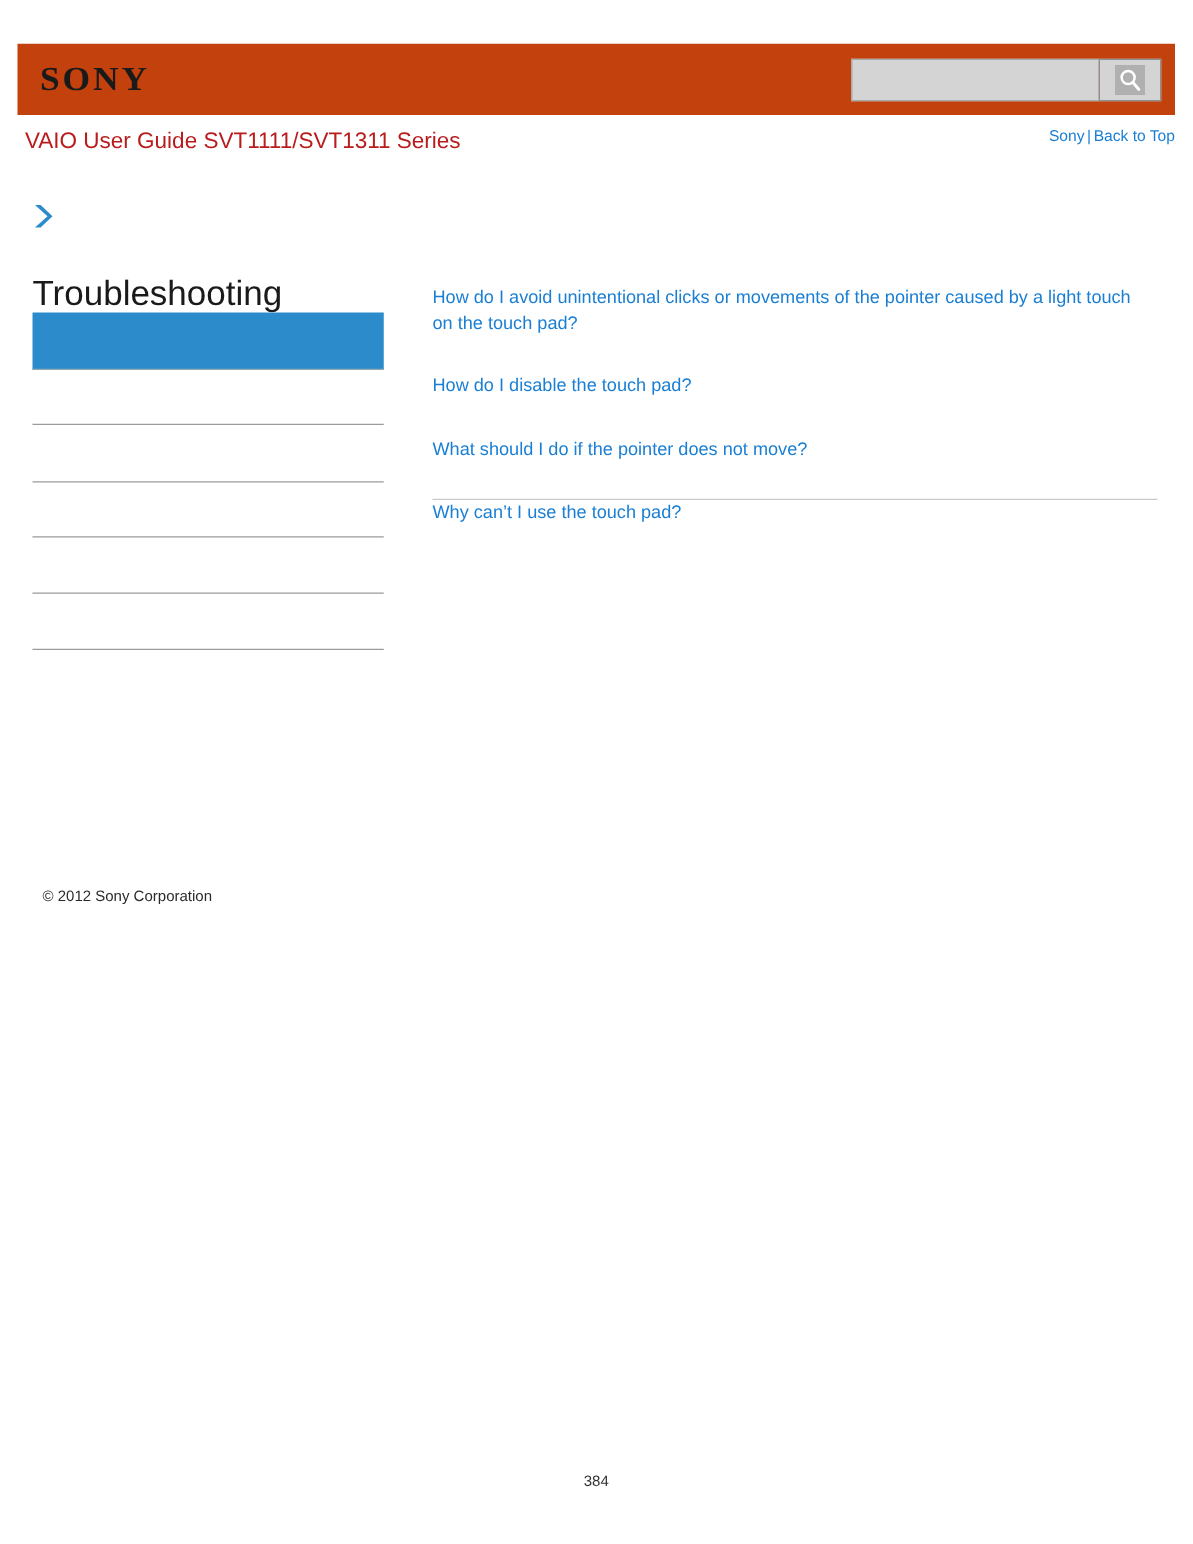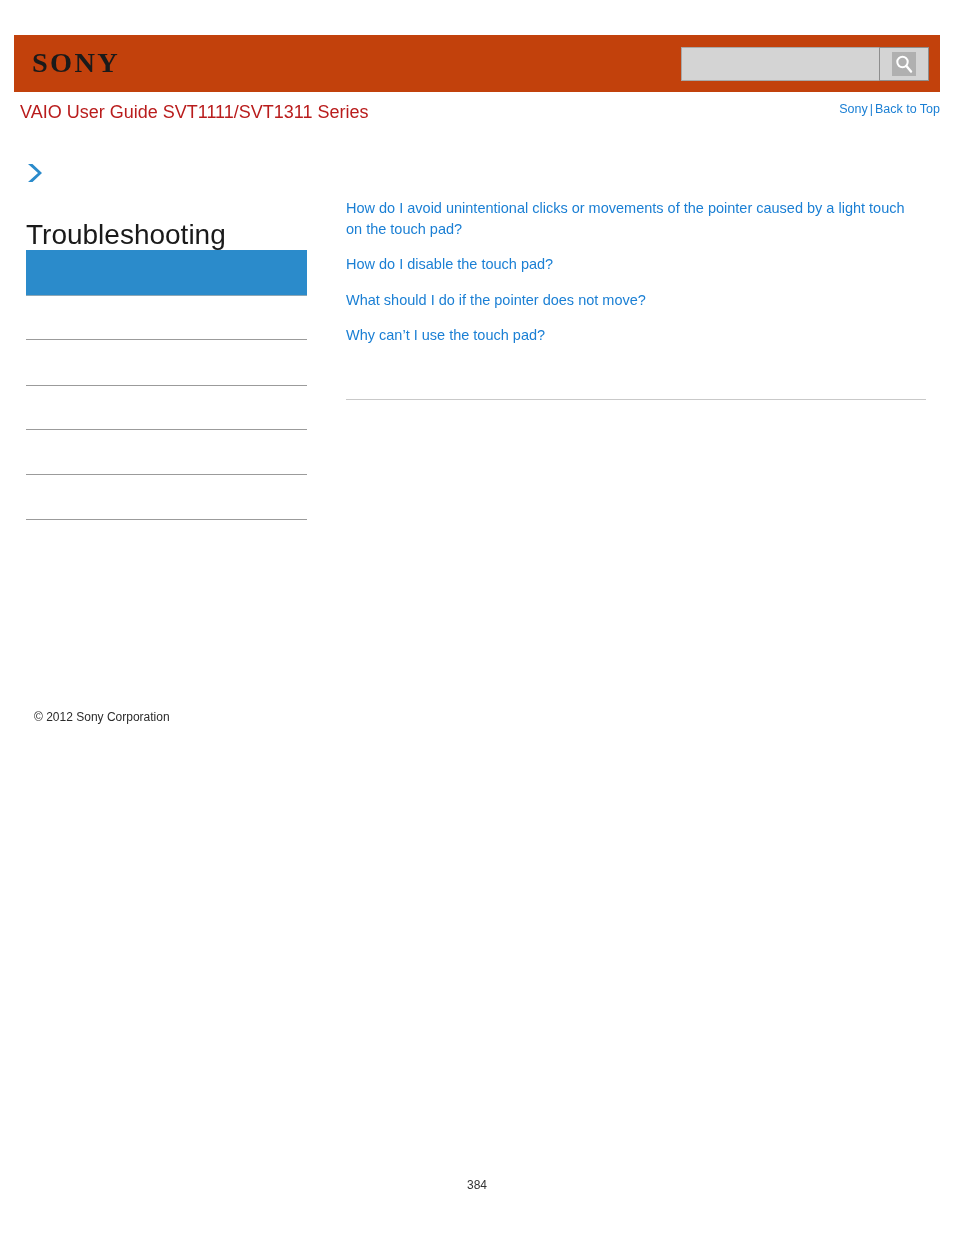--- a/index.html
+++ b/index.html
@@ -177,20 +177,21 @@
     width: 580px;
   }
   .content-link {
     display: block;
     color: #1a7fd4;
     font-size: 14.5px;
     line-height: 20.5px;
     text-decoration: none;
     margin-bottom: 15px;
     max-width: 565px;
+    margin-top: 30px;
   }
   .content-link:last-of-type { margin-bottom: 0; }
   #content-rule {
     position: absolute;
     left: 0;
     top: 201px;
     width: 580px;
     height: 1px;
     background: #c9c9c9;
   }

